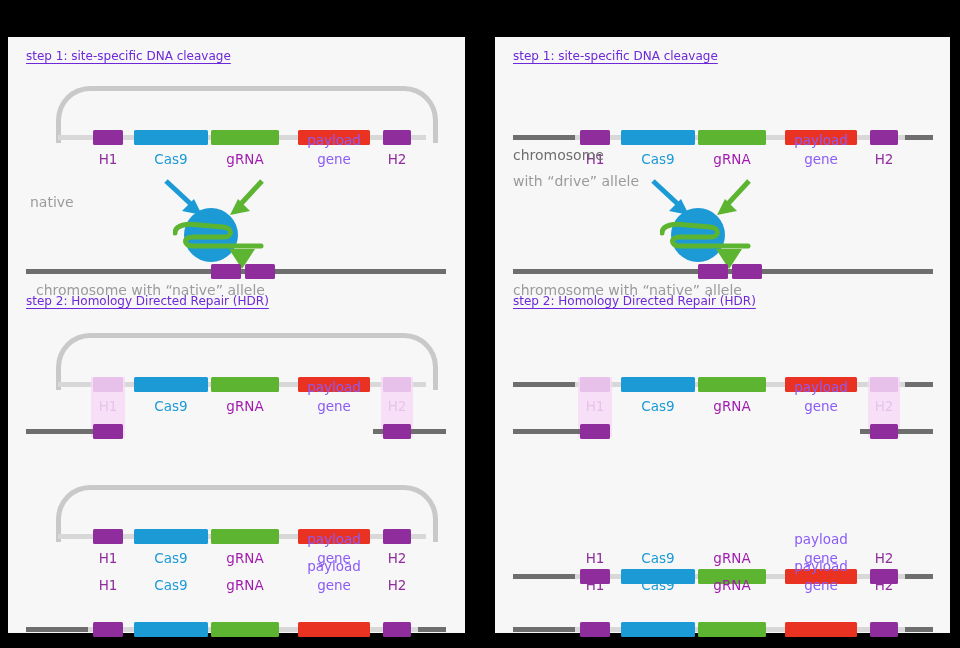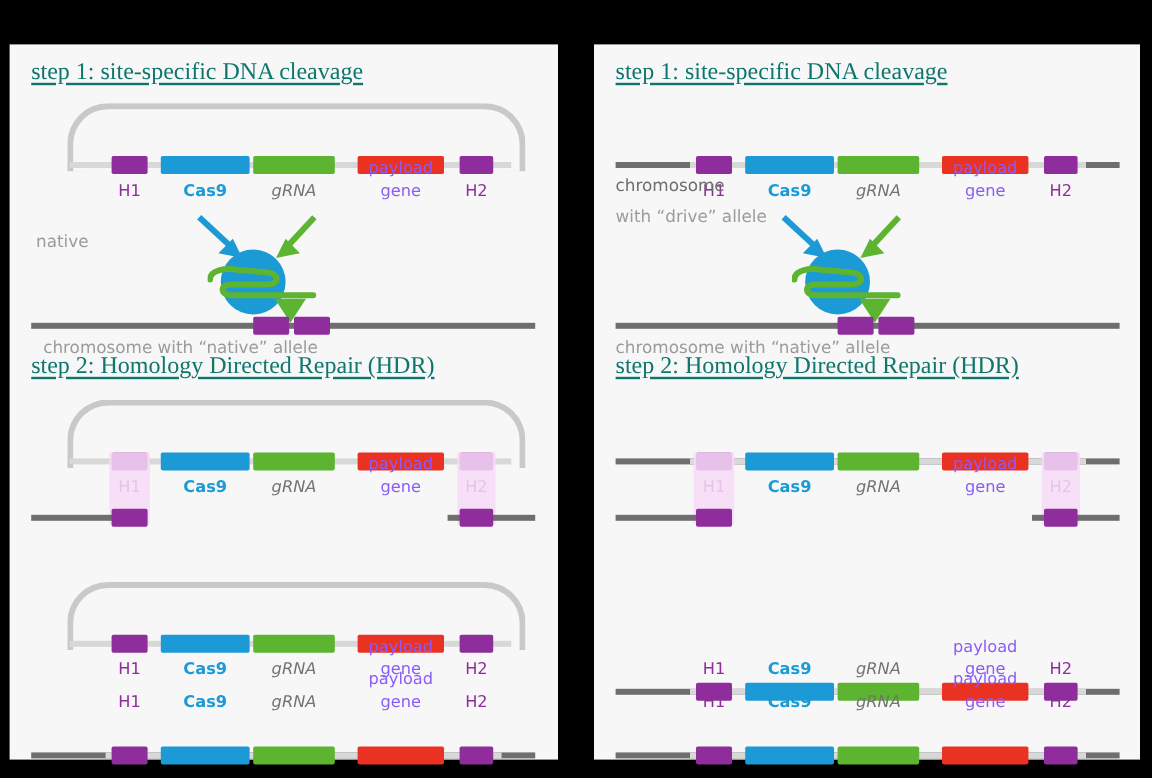--- a/index.html
+++ b/index.html
@@ -12,26 +12,25 @@
   .card{
     position:absolute;background:#f7f7f7;
   }
   #card-left{left:8px;top:37px;width:457px;height:596px;}
   #card-right{left:495px;top:37px;width:455px;height:596px;}
 
   .panel-inner{position:relative;width:100%;height:100%;}
 
   .step-title{
     position:absolute;
-    font-size:20px;color:#0f766e;
+    font-size:12px;color:#6d28d9;
     text-decoration:underline;
     text-underline-offset:3px;
     white-space:nowrap;
     letter-spacing:0px;
-    font-family:Liberation Serif, serif;
   }
 
   
   .bb-line{
     position:absolute;height:5px;background:#6e6e6e;border-radius:0;
   }
   .bb-line-light{
     position:absolute;height:5px;background:#d8d8d8;
   }
 
@@ -42,22 +41,22 @@
   .g-h{background:#8f2d9c;}
   .g-cas9{background:#1b9ad6;}
   .g-grna{background:#5cb430;}
   .g-pay{background:#ea3223;}
 
   .glabel{
     position:absolute;text-align:center;white-space:nowrap;
     font-size:13.5px;line-height:14px;
   }
   .l-h{color:#8f2d9c;}
-  .l-cas9{color:#1b9ad6;font-weight:bold;}
-  .l-grna{color:#737373;font-style:italic;}
+  .l-cas9{color:#1b9ad6;}
+  .l-grna{color:#a21caf;}
   .l-pay{color:#8b5cf6;}
 
   
   .plasmid-loop{
     position:absolute;
     border:5px solid #c9c9c9;
     border-bottom:none;
     border-top-left-radius:34px;
     border-top-right-radius:34px;
   }

